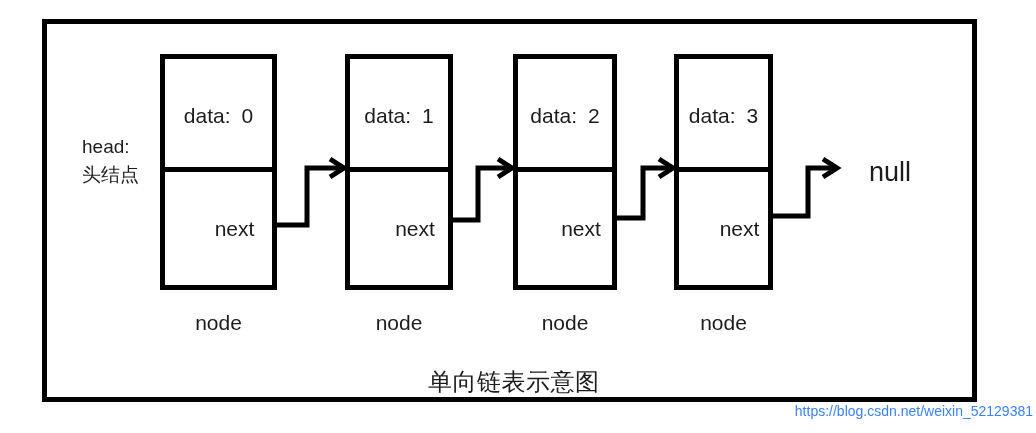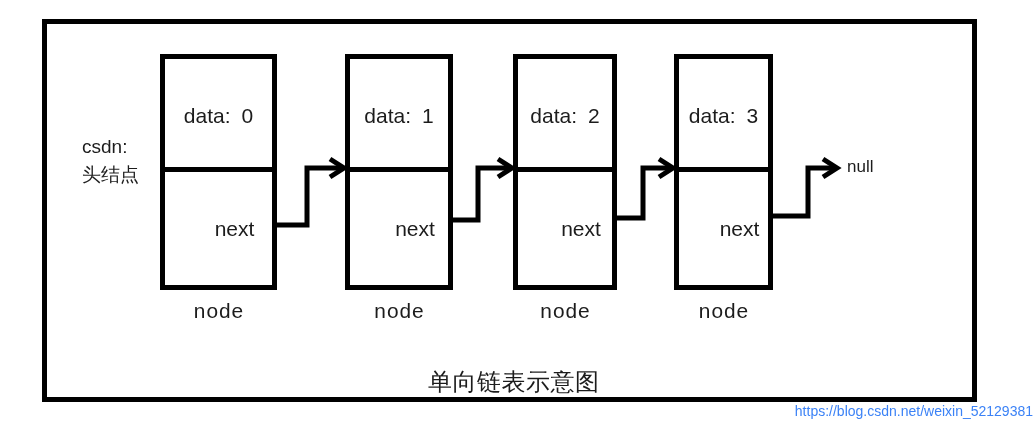--- a/index.html
+++ b/index.html
@@ -62,45 +62,44 @@
   .node .next-cell {
     flex: 1;
     display: flex;
     align-items: center;
     justify-content: center;
     font-size: 21px;
     margin-left: 32px;
   }
   .node-label {
     position: absolute;
-    top: 301px;
+    top: 311px;
     text-align: center;
     font-size: 21px;
-    font-family: Liberation Mono, monospace;
   }
   .arrows {
     position: absolute;
     left: 0;
     top: 0;
     width: 1036px;
     height: 433px;
     pointer-events: none;
   }
   .arrows path {
     stroke: #000000;
     stroke-width: 5;
     fill: none;
     stroke-linejoin: miter;
     stroke-linecap: butt;
   }
   .null-label {
     position: absolute;
-    left: 847px;
+    left: 869px;
     top: 157px;
-    font-size: 17px;
+    font-size: 27px;
   }
   .caption {
     position: absolute;
     left: 428px;
     top: 366px;
     font-size: 24px;
     letter-spacing: 0.5px;
     white-space: nowrap;
   }
   .watermark {
@@ -113,21 +112,21 @@
   }
 </style>
 </head>
 <body>
 
 <div class="canvas">
 
   <div class="outer-border"></div>
 
   <div class="head-label">
-    <div>csdn:</div>
+    <div>head:</div>
     <div>头结点</div>
   </div>
 
   <div class="node" style="left:160px; width:117px;">
     <div class="data-cell">
       <span>data:</span>
         <span class="dval">0</span>
     </div>
     <div class="divider"></div>
     <div class="next-cell">

